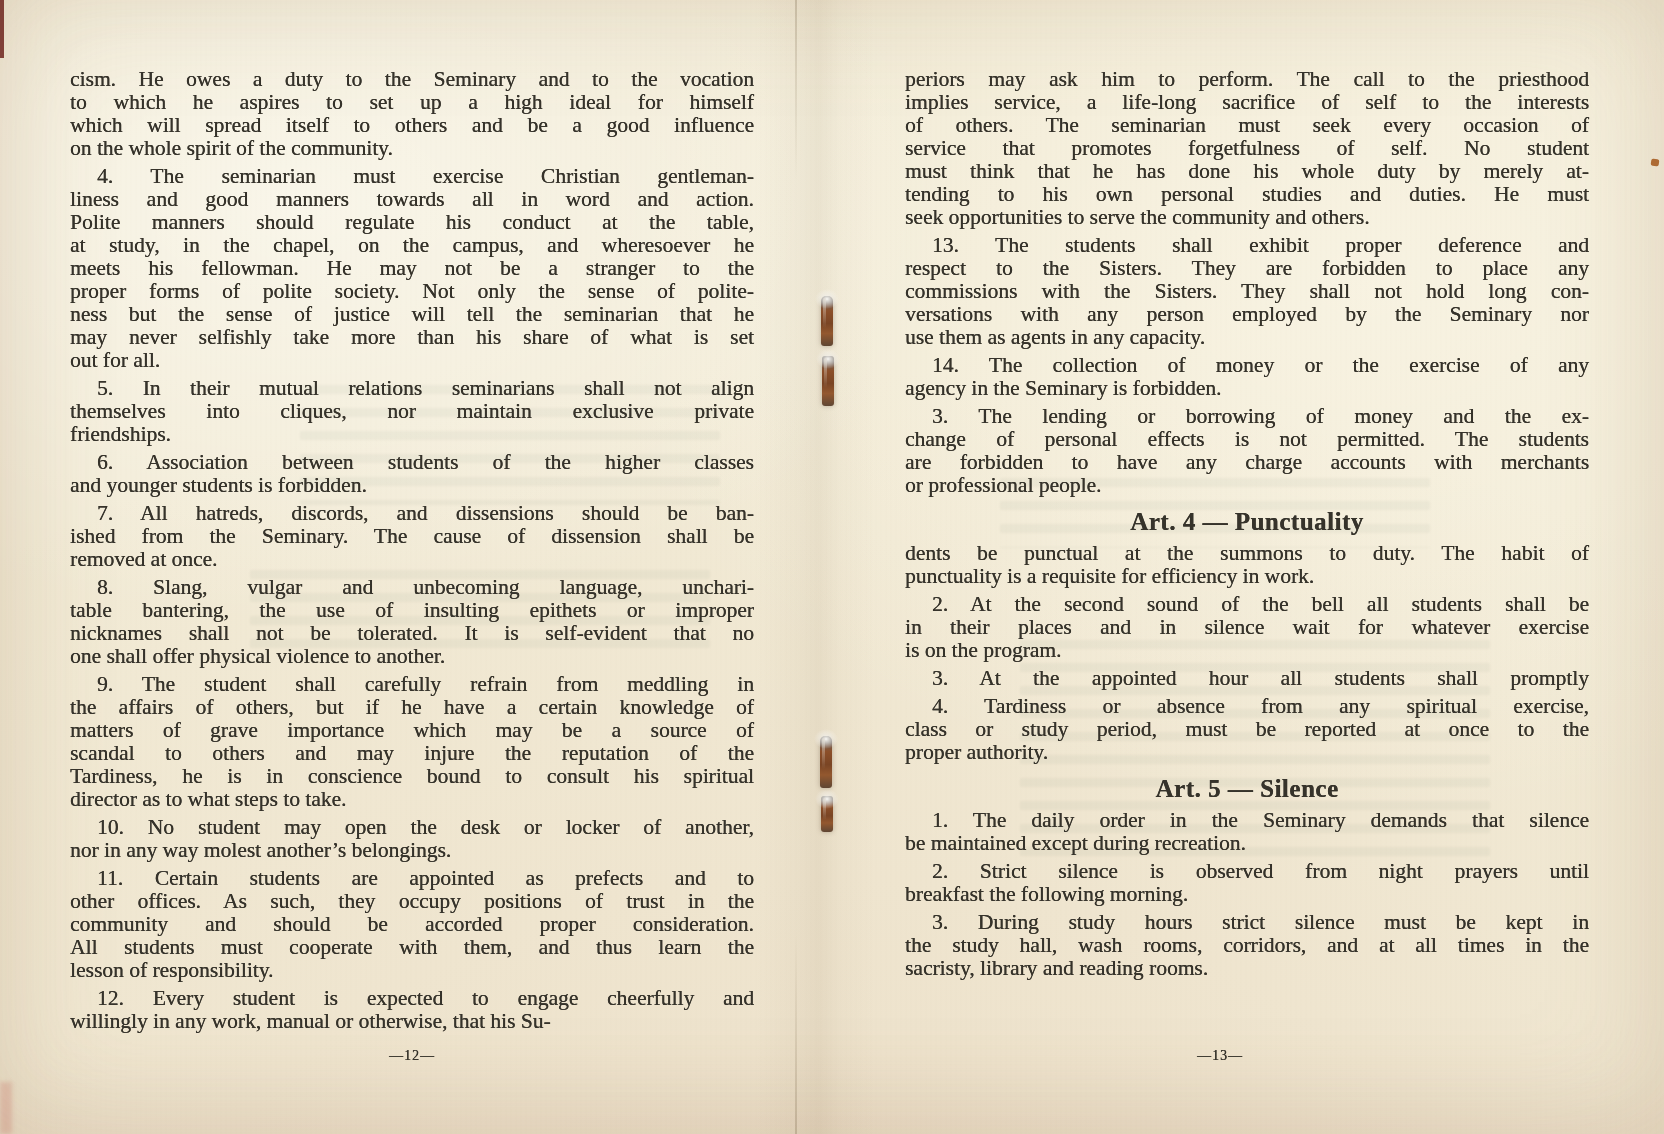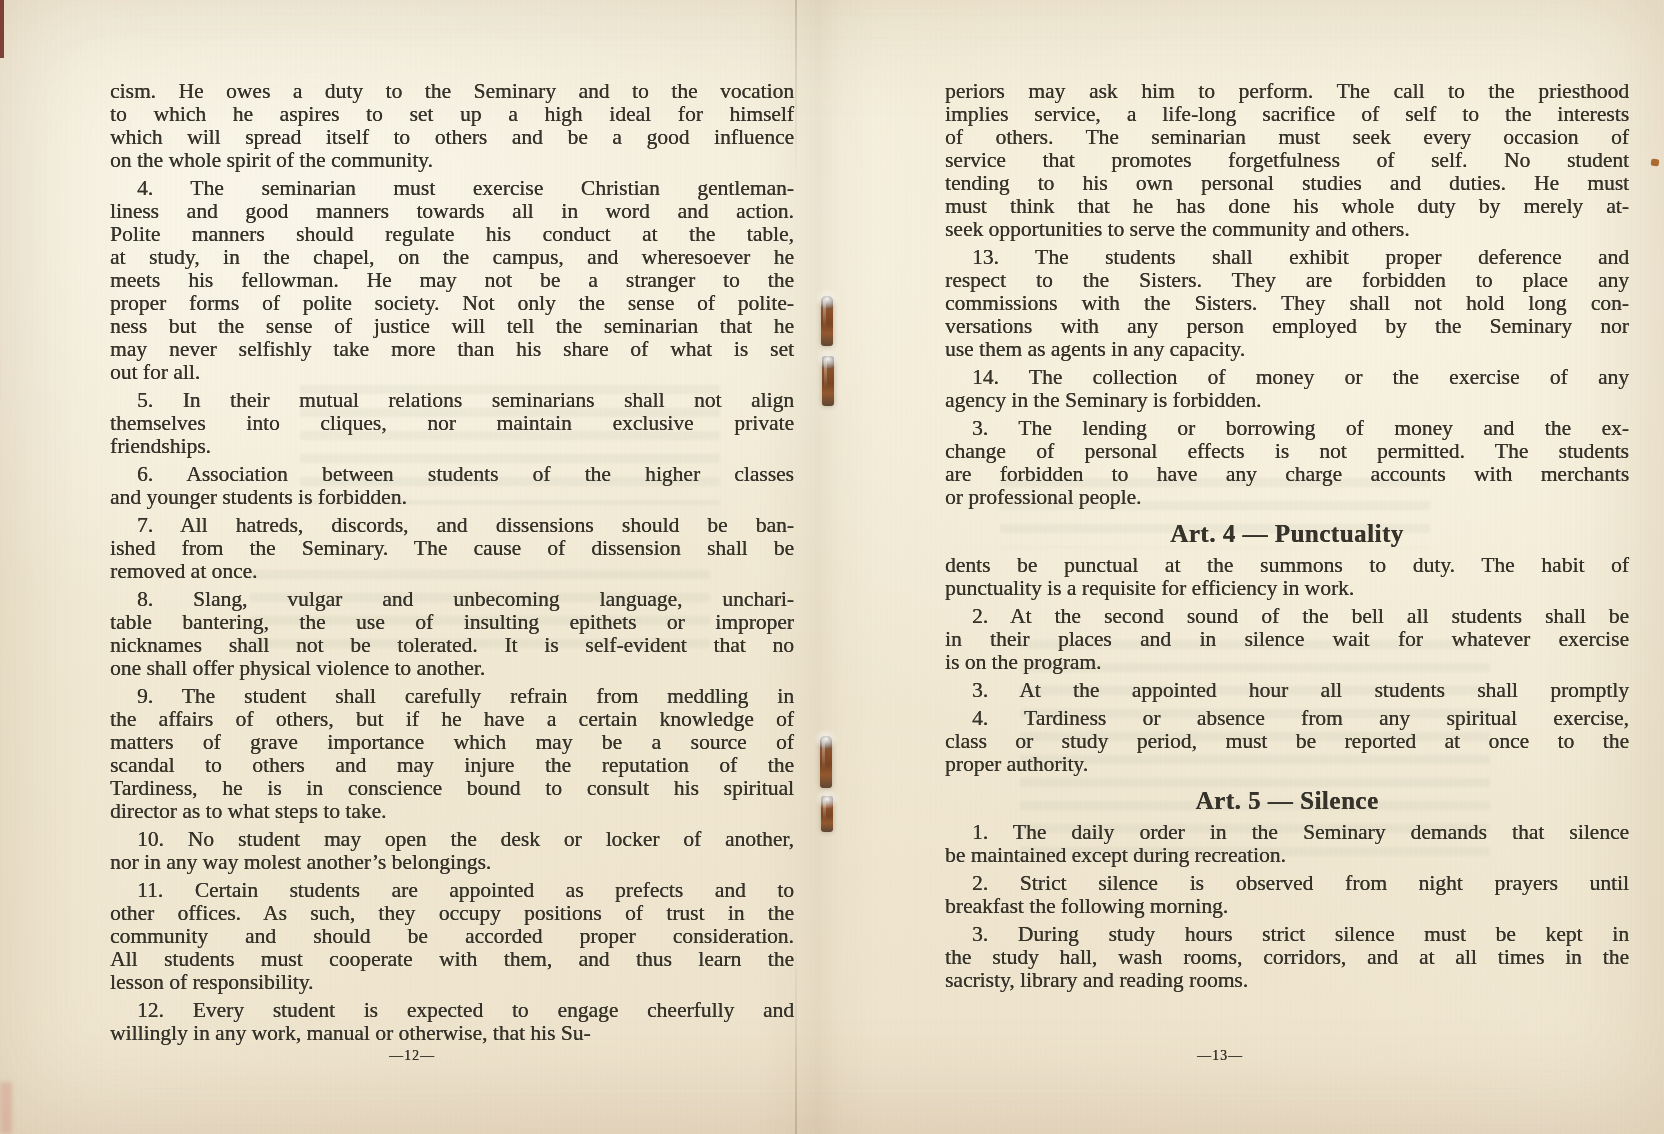--- a/index.html
+++ b/index.html
@@ -15,24 +15,23 @@
   }
   .vignette {
     position:absolute; inset:0; pointer-events:none;
     box-shadow: inset 0 0 120px rgba(150,120,80,0.18), inset 0 -30px 80px rgba(190,140,120,0.10);
   }
   .texture {
     position:absolute; inset:0; pointer-events:none; opacity:.5;
     background: repeating-linear-gradient(90deg, rgba(120,100,60,0.015) 0 2px, rgba(255,255,255,0.015) 2px 5px);
   }
   .page {
-    position:absolute; top:80px; width:684px;
+    position:absolute; top:68px; width:684px;
     font-size:21.5px; line-height:23px;
     text-shadow: 0.25px 0 0 currentColor; 
-    margin-left: 40px;
   }
   .page-left  { left:70px; }
   .page-right { left:905px; }
   .para { margin:0 0 5px 0; }
   .line { text-align:justify; text-align-last:justify; }
   .line.last { text-align-last:auto; }
   .para.indent .line.first { text-indent:27px; }
   .heading {
     text-align:center; font-weight:bold; font-size:25px;
     margin:13px 0 9px 0; letter-spacing:0.5px;
@@ -177,22 +176,22 @@
       <div class="line last">willingly in any work, manual or otherwise, that his Su-</div>
     </div>
   </div>
 
 <div class="page page-right">
     <div class="para">
       <div class="line first">periors may ask him to perform.  The call to the priesthood</div>
       <div class="line">implies service, a life-long sacrifice of self to the interests</div>
       <div class="line">of others.  The seminarian must seek every occasion of</div>
       <div class="line">service that promotes forgetfulness of self.  No student</div>
+      <div class="line">must think that he has done his whole duty by merely at-</div>
       <div class="line">tending to his own personal studies and duties.  He must</div>
-      <div class="line">must think that he has done his whole duty by merely at-</div>
       <div class="line last">seek opportunities to serve the community and others.</div>
     </div>
     <div class="para indent">
       <div class="line first">13. The students shall exhibit proper deference and</div>
       <div class="line">respect to the Sisters.  They are forbidden to place any</div>
       <div class="line">commissions with the Sisters. They shall not hold long con-</div>
       <div class="line">versations with any person employed by the Seminary nor</div>
       <div class="line last">use them as agents in any capacity.</div>
     </div>
     <div class="para indent">

